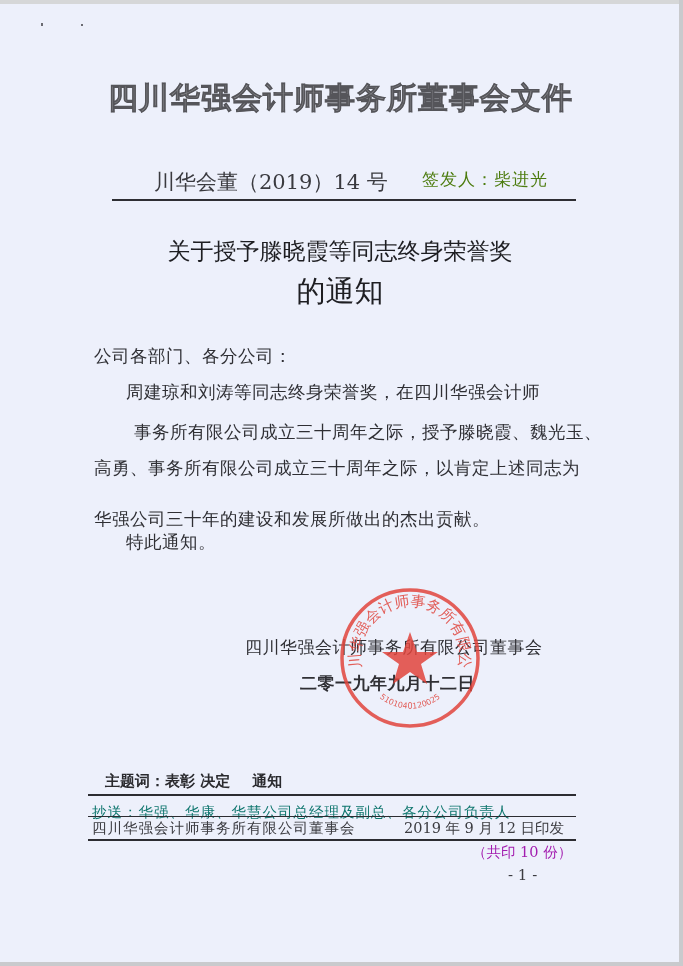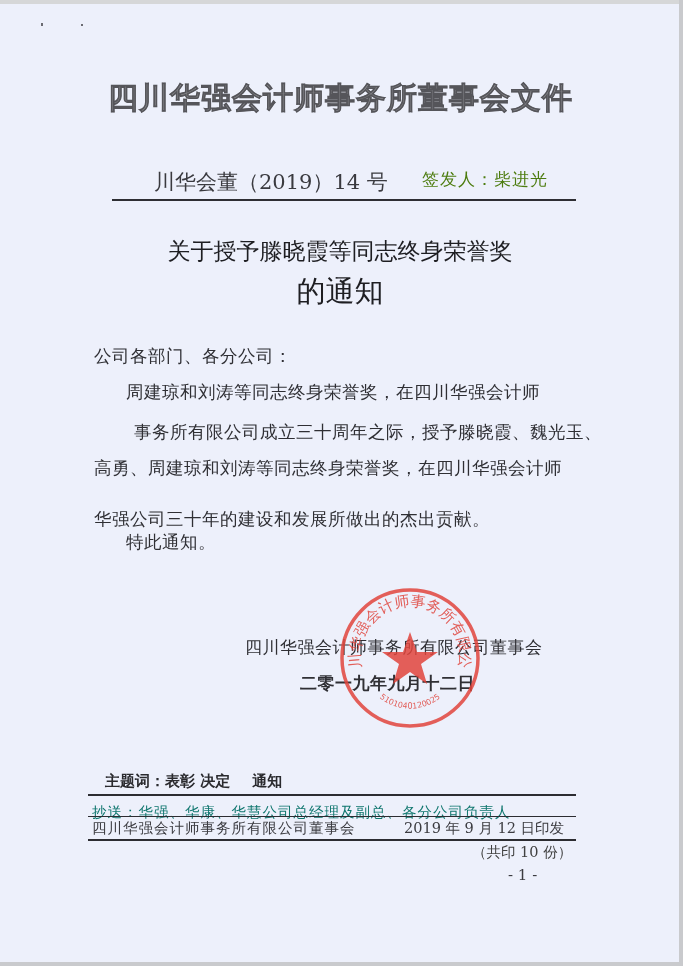--- a/index.html
+++ b/index.html
@@ -58,21 +58,21 @@
 
     .keywords { left: 92px; top: 772px; font-size: 15px; font-weight: bold; color:#2a2a2e; font-family:"DejaVu Sans","Liberation Sans",sans-serif;margin-left:13px; }
     .kw-sep { display:inline-block; width: 22px; }
     .hline { position:absolute; left: 88px; width: 488px; background:#2c2c31; }
     .hl1 { top: 794px; height: 2px; }
     .hl2 { top: 816px; height: 1px; }
     .hl3 { top: 839px; height: 2px; }
     .cc { left: 92px; top: 803px; font-size: 14.5px; color:#0f766e; letter-spacing: 1px; }
     .issuer { left: 92px; top: 819px; font-size: 14.5px; color:#3b3b40; letter-spacing: 1px; }
     .printdate { left: 404px; top: 819px; font-size: 14.5px; color:#3b3b40; }
-    .copies { left: 472px; top: 843px; font-size: 14.5px; color:#404040; }
+    .copies { left: 472px; top: 843px; font-size: 14.5px; color:#a21caf; }
     .pagenum { left: 508px; top: 866px; font-size: 15px; color:#3b3b40; }
   </style>
 </head>
 <body>
 
 <div class="page-edge-top"></div>
 <div class="page-edge-right"></div>
 <div class="page-edge-bottom"></div>
 <div class="speck" style="left:41px;top:23px;"></div>
 <div class="speck" style="left:81px;top:24px;width:2px;height:2px;"></div>
@@ -82,21 +82,21 @@
 <div class="abs docno">川华会董（2019）14 号</div>
 <div class="abs signer">签发人：柴进光</div>
 <div class="rule-red"></div>
 
 <div class="abs title1">关于授予滕晓霞等同志终身荣誉奖</div>
 <div class="abs title2">的通知</div>
 
 <div class="abs body-line l0">公司各部门、各分公司：</div>
 <div class="abs body-line l1">周建琼和刘涛等同志终身荣誉奖，在四川华强会计师</div>
 <div class="abs body-line l2">事务所有限公司成立三十周年之际，授予滕晓霞、魏光玉、</div>
-<div class="abs body-line l3">高勇、周建琼和刘涛等同志终身荣誉奖，在四川华强会计师</div>
+<div class="abs body-line l3">高勇、事务所有限公司成立三十周年之际，以肯定上述同志为</div>
 <div class="abs body-line l4">华强公司三十年的建设和发展所做出的杰出贡献。</div>
 <div class="abs body-line l5">特此通知。</div>
 
 <div class="abs sign-org">四川华强会计师事务所有限公司董事会</div>
 <div class="abs sign-date">二零一九年九月十二日</div>
 
 <svg class="seal" viewBox="0 0 144 144">
   <defs>
     <path id="sealArc" d="M 24 84 A 50 50 0 1 1 120 84"></path>
     <path id="codeArc" d="M 34 104 A 48 48 0 0 0 110 104"></path>

